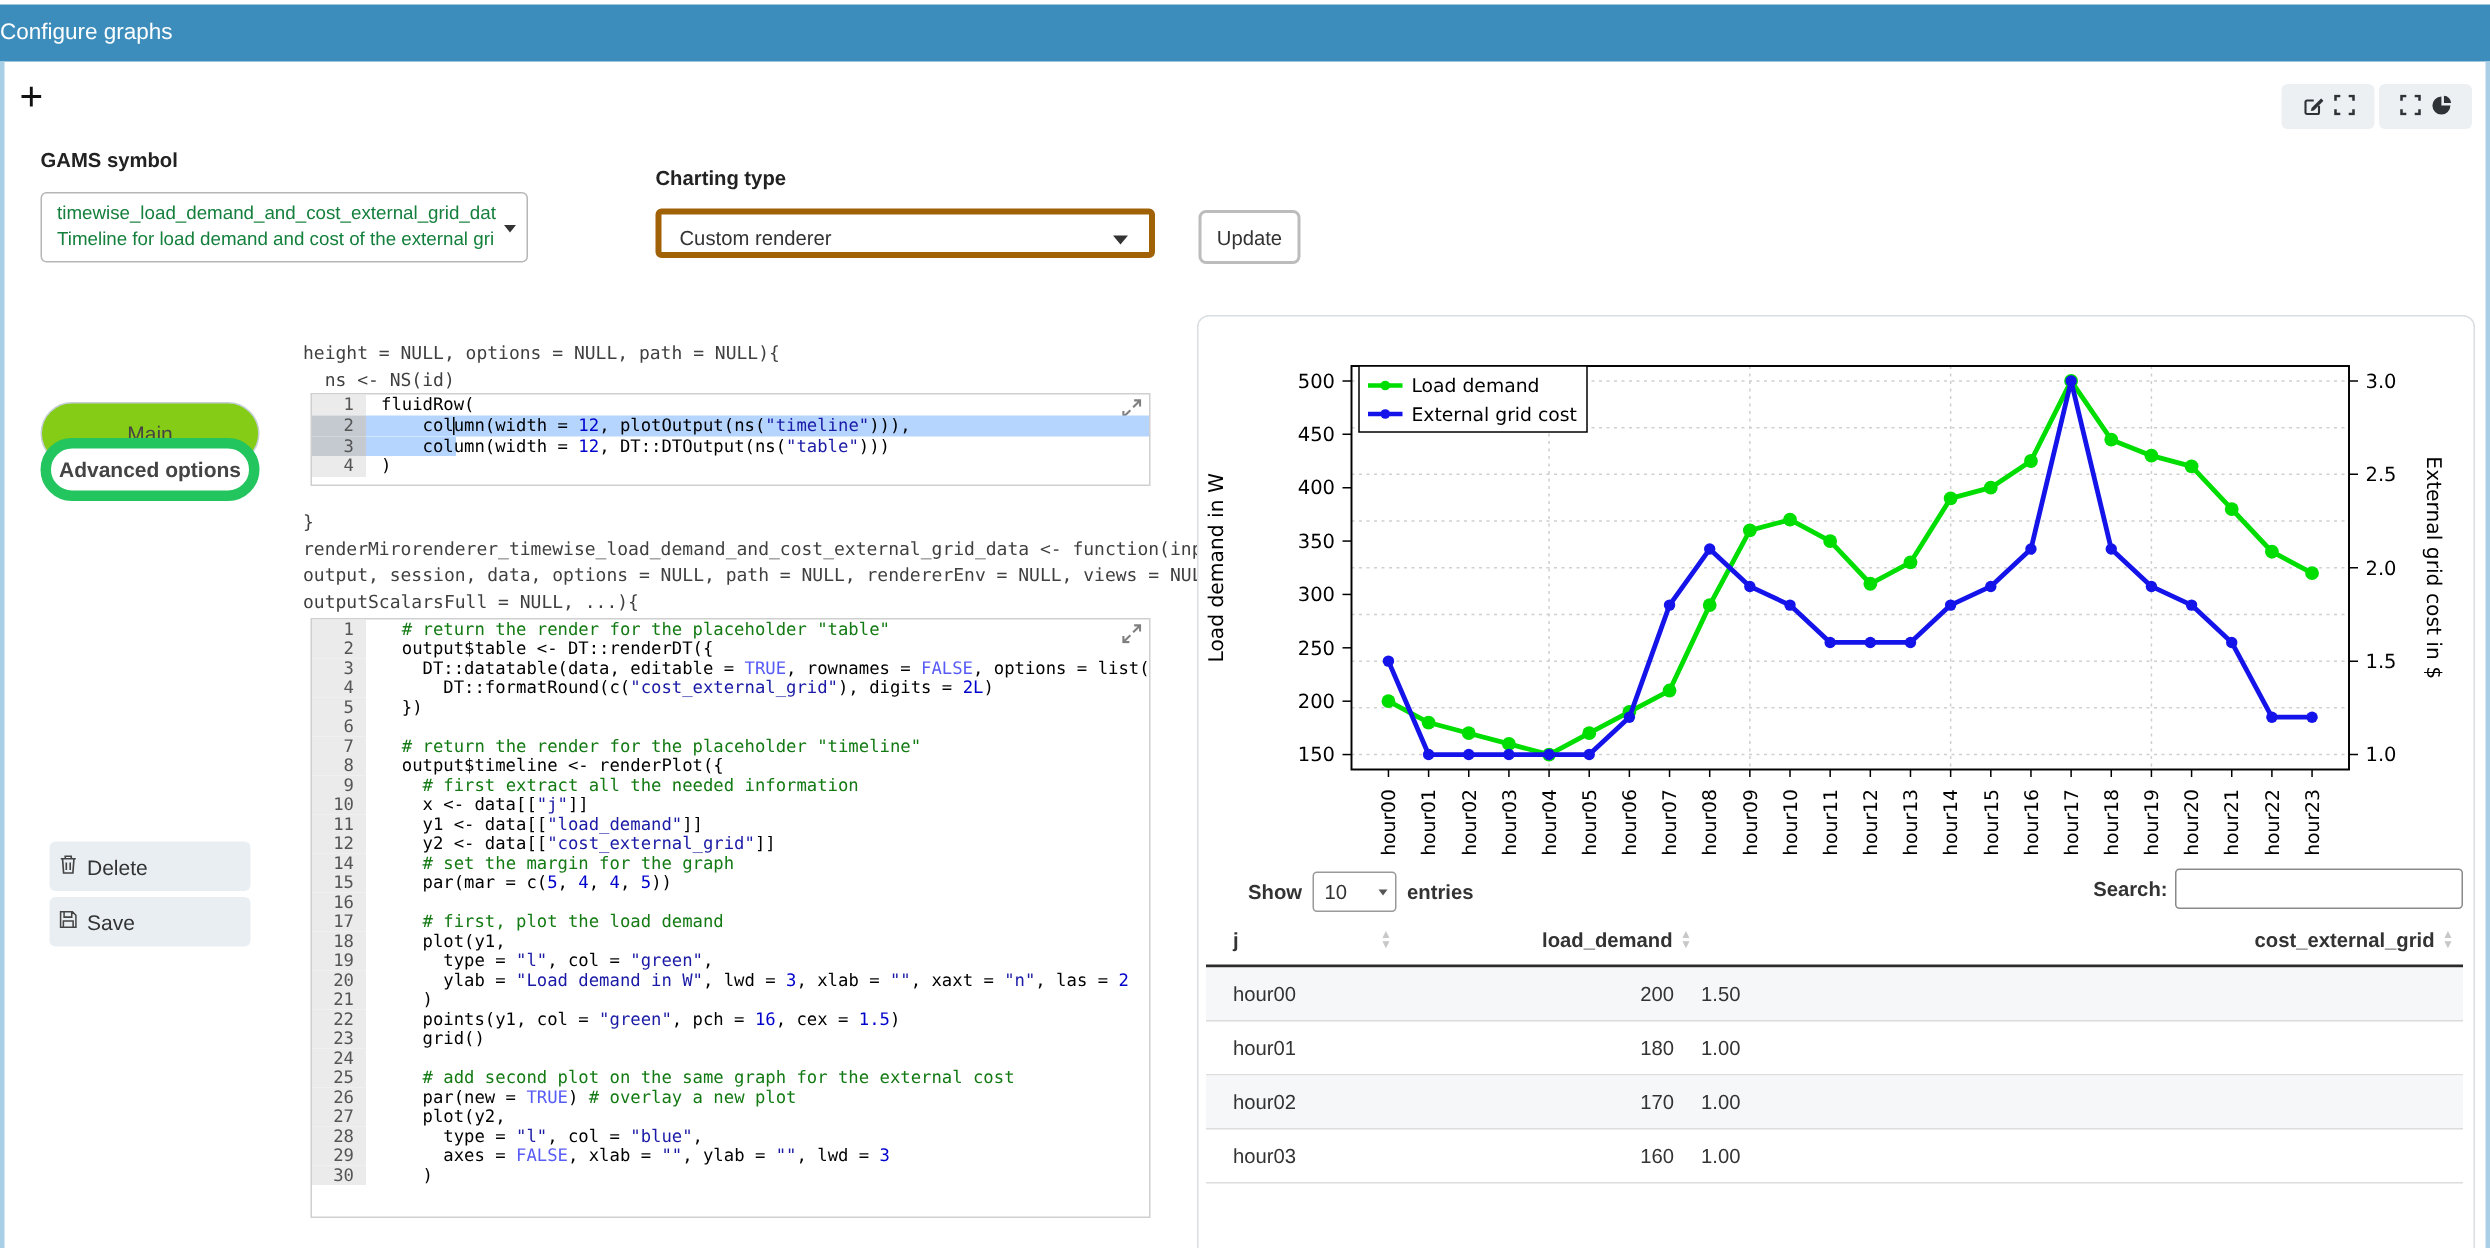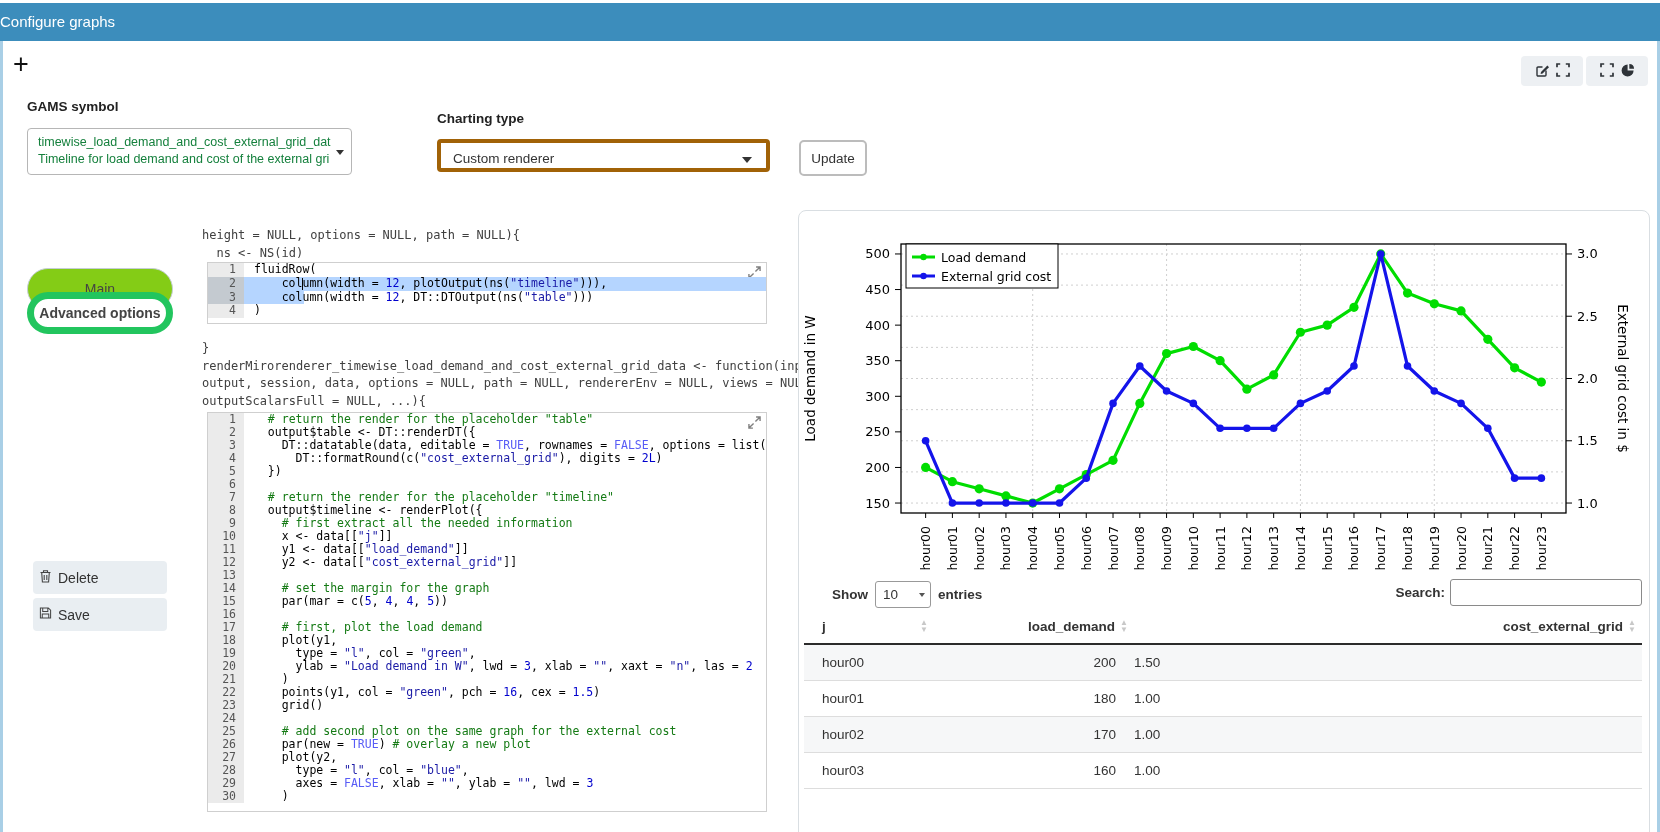--- a/index.html
+++ b/index.html
@@ -234,24 +234,20 @@
         <span class="ln">10</span>
         <span class="lc"><span class="tk-p">    x &lt;- data[[</span><span class="tk-s">"j"</span><span class="tk-p">]]</span></span>
       </div>
       <div class="cl">
         <span class="ln">11</span>
         <span class="lc"><span class="tk-p">    y1 &lt;- data[[</span><span class="tk-s">"load_demand"</span><span class="tk-p">]]</span></span>
       </div>
       <div class="cl">
         <span class="ln">12</span>
         <span class="lc"><span class="tk-p">    y2 &lt;- data[[</span><span class="tk-s">"cost_external_grid"</span><span class="tk-p">]]</span></span>
-      </div>
-      <div class="cl">
-        <span class="ln">13</span>
-        <span class="lc"></span>
       </div>
       <div class="cl">
         <span class="ln">14</span>
         <span class="lc"><span class="tk-p">    </span><span class="tk-c"># set the margin for the graph</span></span>
       </div>
       <div class="cl">
         <span class="ln">15</span>
         <span class="lc"><span class="tk-p">    par(mar = c(</span><span class="tk-n">5</span><span class="tk-p">, </span><span class="tk-n">4</span><span class="tk-p">, </span><span class="tk-n">4</span><span class="tk-p">, </span><span class="tk-n">5</span><span class="tk-p">))</span></span>
       </div>
       <div class="cl">

